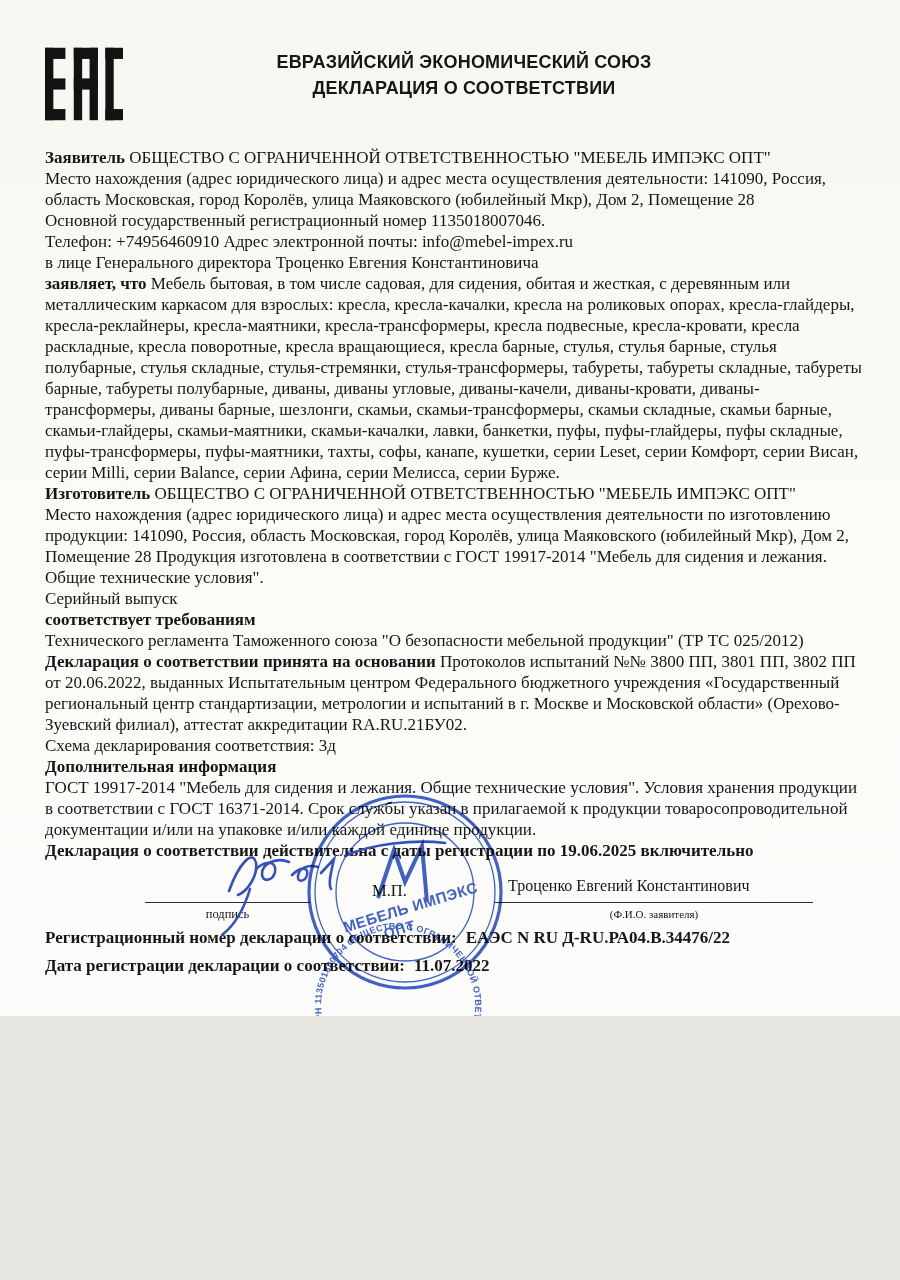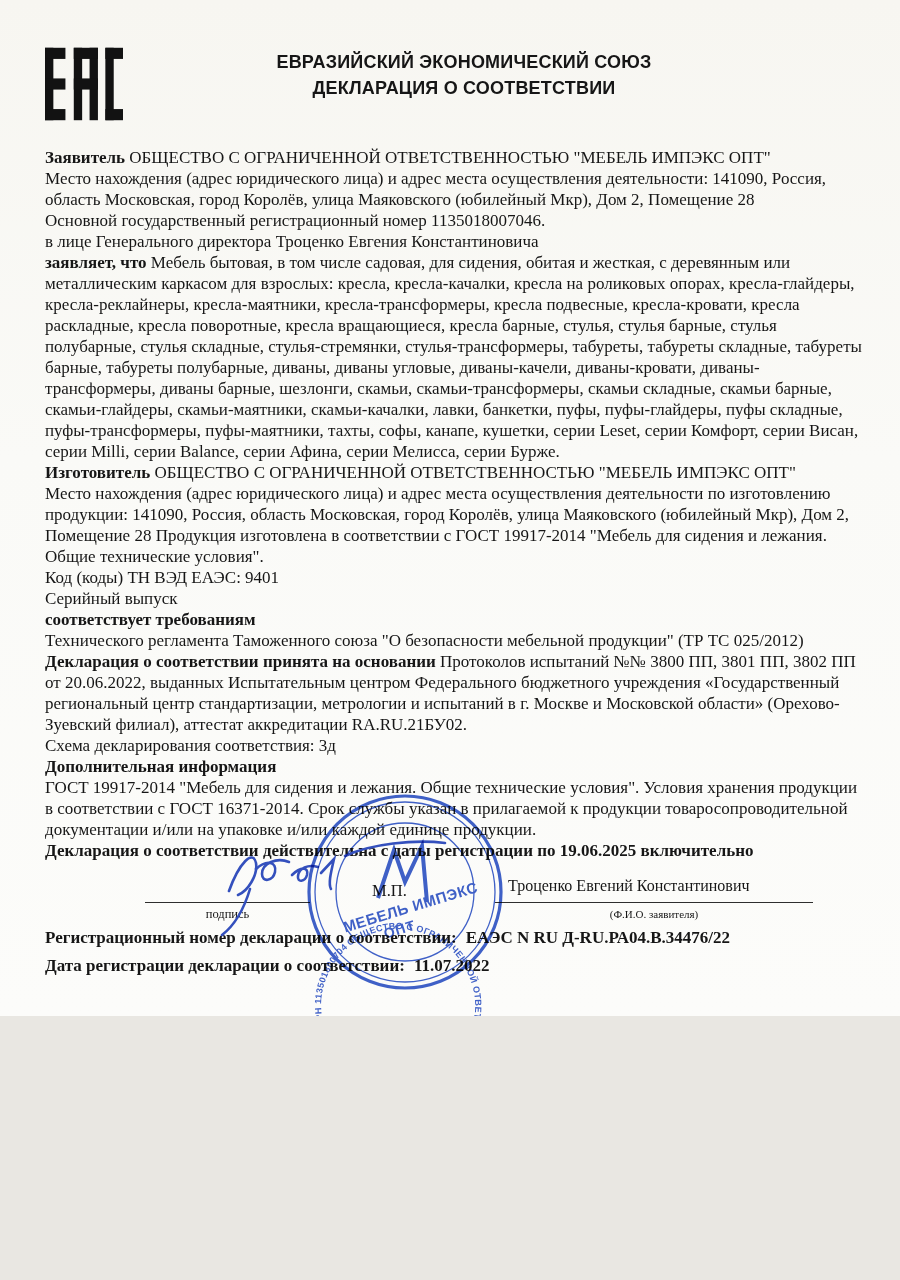--- a/index.html
+++ b/index.html
@@ -55,29 +55,29 @@
     <div>ЕВРАЗИЙСКИЙ ЭКОНОМИЧЕСКИЙ СОЮЗ</div>
     <div>ДЕКЛАРАЦИЯ О СООТВЕТСТВИИ</div>
   </div>
 
   <div class="content">
 
     <p>
       <span class="blk"><span class="b">Заявитель</span> <span>ОБЩЕСТВО С ОГРАНИЧЕННОЙ ОТВЕТСТВЕННОСТЬЮ "МЕБЕЛЬ ИМПЭКС ОПТ"</span></span>
       <span class="blk">Место нахождения (адрес юридического лица) и адрес места осуществления деятельности: 141090, Россия, область Московская, город Королёв, улица Маяковского (юбилейный Мкр), Дом 2, Помещение 28</span>
       <span class="blk">Основной государственный регистрационный номер 1135018007046.</span>
+      <span class="blk">Телефон: +74956460910 Адрес электронной почты: info@mebel-impex.ru</span>
       <span class="blk">в лице Генерального директора Троценко Евгения Константиновича</span>
     </p>
 
     <p><span class="b">заявляет, что</span> <span>Мебель бытовая, в том числе садовая, для сидения, обитая и жесткая, с деревянным или металлическим каркасом для взрослых: кресла, кресла-качалки, кресла на роликовых опорах, кресла-глайдеры, кресла-реклайнеры, кресла-маятники, кресла-трансформеры, кресла подвесные, кресла-кровати, кресла раскладные, кресла поворотные, кресла вращающиеся, кресла барные, стулья, стулья барные, стулья полубарные, стулья складные, стулья-стремянки, стулья-трансформеры, табуреты, табуреты складные, табуреты барные, табуреты полубарные, диваны, диваны угловые, диваны-качели, диваны-кровати, диваны-трансформеры, диваны барные, шезлонги, скамьи, скамьи-трансформеры, скамьи складные, скамьи барные, скамьи-глайдеры, скамьи-маятники, скамьи-качалки, лавки, банкетки, пуфы, пуфы-глайдеры, пуфы складные, пуфы-трансформеры, пуфы-маятники, тахты, софы, канапе, кушетки, серии Leset, серии Комфорт, серии Висан, серии Milli, серии Balance, серии Афина, серии Мелисса, серии Бурже.</span></p>
 
     <p>
       <span class="blk"><span class="b">Изготовитель</span> <span>ОБЩЕСТВО С ОГРАНИЧЕННОЙ ОТВЕТСТВЕННОСТЬЮ "МЕБЕЛЬ ИМПЭКС ОПТ"</span></span>
       <span class="blk">Место нахождения (адрес юридического лица) и адрес места осуществления деятельности по изготовлению продукции: 141090, Россия, область Московская, город Королёв, улица Маяковского (юбилейный Мкр), Дом 2, Помещение 28 Продукция изготовлена в соответствии с ГОСТ 19917-2014 "Мебель для сидения и лежания. Общие технические условия".</span>
-      <span class="blk">Код (коды) ТН ВЭД ЕАЭС: 9401</span>
       <span class="blk">Серийный выпуск</span>
     </p>
 
     <p>
       <span class="blk b">соответствует требованиям</span>
       <span class="blk">Технического регламента Таможенного союза "О безопасности мебельной продукции" (ТР ТС 025/2012)</span>
     </p>
 
     <p><span class="b">Декларация о соответствии принята на основании</span> <span>Протоколов испытаний №№ 3800 ПП, 3801 ПП, 3802 ПП от 20.06.2022, выданных Испытательным центром Федерального бюджетного учреждения «Государственный региональный центр стандартизации, метрологии и испытаний в г. Москве и Московской области» (Орехово-Зуевский филиал), аттестат аккредитации RA.RU.21БУ02.</span>
       <span class="blk">Схема декларирования соответствия: 3д</span>

